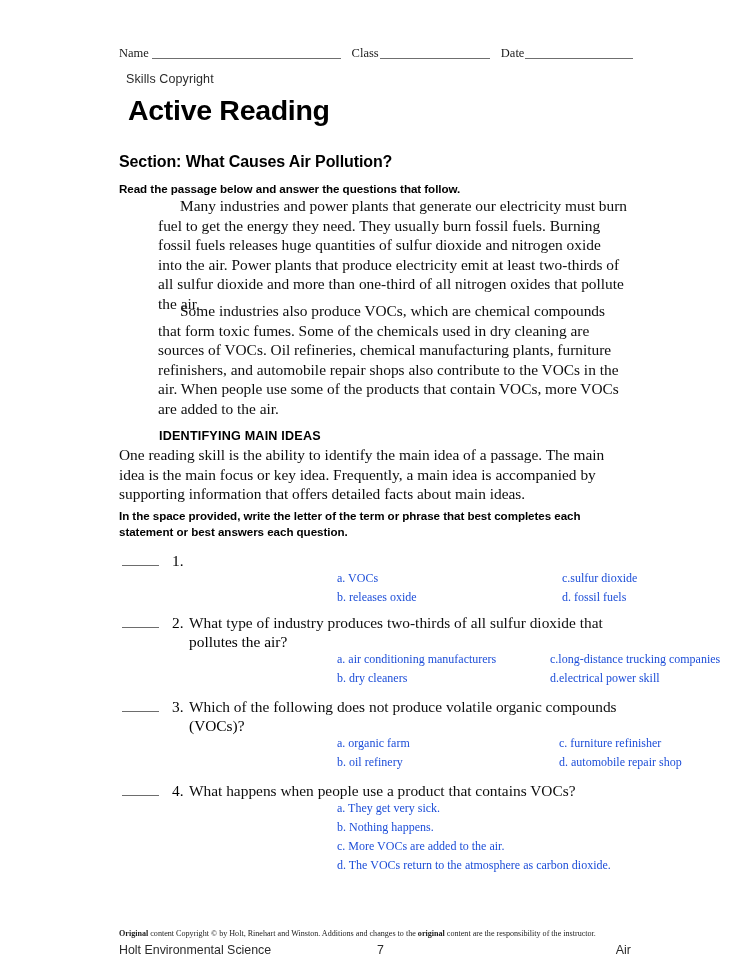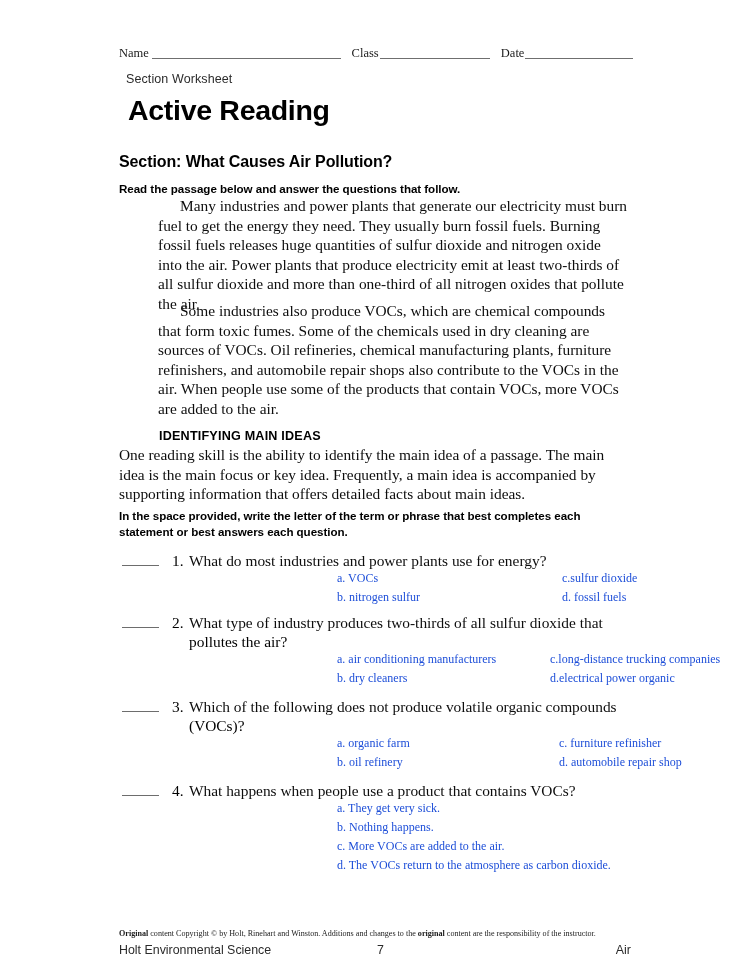--- a/index.html
+++ b/index.html
@@ -229,59 +229,58 @@
     <span class="lbl">Name</span>
     <span class="rule rule-name"></span>
     <span class="gap-class"></span>
     <span class="lbl">Class</span>
     <span class="rule rule-class"></span>
     <span class="gap-date"></span>
     <span class="lbl">Date</span>
     <span class="rule rule-date"></span>
   </div>
 
-  <div class="skills-worksheet">Section Worksheet</div>
+  <div class="skills-worksheet">Skills Copyright</div>
   <div class="doc-title">Active Reading</div>
 
   <div class="section-heading">Section: What Causes Air Pollution?</div>
   <div class="instruction-bold" id="read-instruction">Read the passage below and answer the questions that follow.</div>
 
   <div class="passage" id="passage-1">Many industries and power plants that generate our electricity must burn fuel to get the energy they need. They usually burn fossil fuels. Burning fossil fuels releases huge quantities of sulfur dioxide and nitrogen oxide into the air. Power plants that produce electricity emit at least two-thirds of all sulfur dioxide and more than one-third of all nitrogen oxides that pollute the air.</div>
   <div class="passage" id="passage-2">Some industries also produce VOCs, which are chemical compounds that form toxic fumes. Some of the chemicals used in dry cleaning are sources of VOCs. Oil refineries, chemical manufacturing plants, furniture refinishers, and automobile repair shops also contribute to the VOCs in the air. When people use some of the products that contain VOCs, more VOCs are added to the air.</div>
 
   <div class="sub-heading">IDENTIFYING MAIN IDEAS</div>
   <div class="mainidea-text">One reading skill is the ability to identify the main idea of a passage. The main idea is the main focus or key idea. Frequently, a main idea is accompanied by supporting information that offers detailed facts about main ideas.</div>
   <div class="instruction-bold" id="answer-instruction">In the space provided, write the letter of the term or phrase that best completes each statement or best answers each question.</div>
 
   <div id="questions-root">
       <div class="question" style="top: 551px;">
         <div class="q-head">
           <span class="blank-rule"></span>
           <span class="q-number">1.</span>
-          <span class="q-text">What do most industries and power plants use for energy?</span>
         </div>
         <div class="options" style="top: 18px;">
           <span class="opt" style="left: 190px; top: 0px;">a.  VOCs</span>
-          <span class="opt" style="left: 190px; top: 19px;">b. nitrogen sulfur</span>
+          <span class="opt" style="left: 190px; top: 19px;">b. releases oxide</span>
           <span class="opt" style="left: 415px; top: 0px;">c.sulfur dioxide</span>
           <span class="opt" style="left: 415px; top: 19px;">d. fossil fuels</span>
         </div>
       </div>
       <div class="question" style="top: 613px;">
         <div class="q-head">
           <span class="blank-rule"></span>
           <span class="q-number">2.</span>
           <span class="q-text">What type of industry produces two-thirds of all sulfur dioxide that</span>
         </div>
         <span class="q-text-cont" style="top: 19px;">pollutes the air?</span>
         <div class="options" style="top: 37px;">
           <span class="opt" style="left: 190px; top: 0px;">a. air conditioning manufacturers</span>
           <span class="opt" style="left: 190px; top: 19px;">b. dry cleaners</span>
           <span class="opt" style="left: 403px; top: 0px;">c.long-distance trucking companies</span>
-          <span class="opt" style="left: 403px; top: 19px;">d.electrical power organic</span>
+          <span class="opt" style="left: 403px; top: 19px;">d.electrical power skill</span>
         </div>
       </div>
       <div class="question" style="top: 697px;">
         <div class="q-head">
           <span class="blank-rule"></span>
           <span class="q-number">3.</span>
           <span class="q-text">Which of the following does not produce volatile organic compounds</span>
         </div>
         <span class="q-text-cont" style="top: 19px;">(VOCs)?</span>
         <div class="options" style="top: 37px;">

